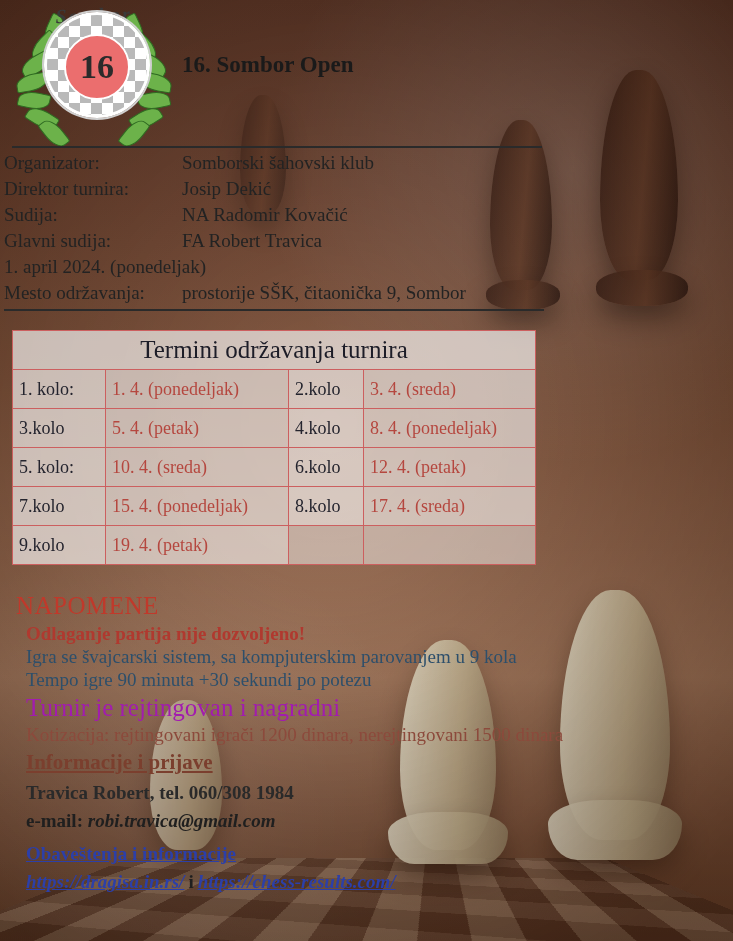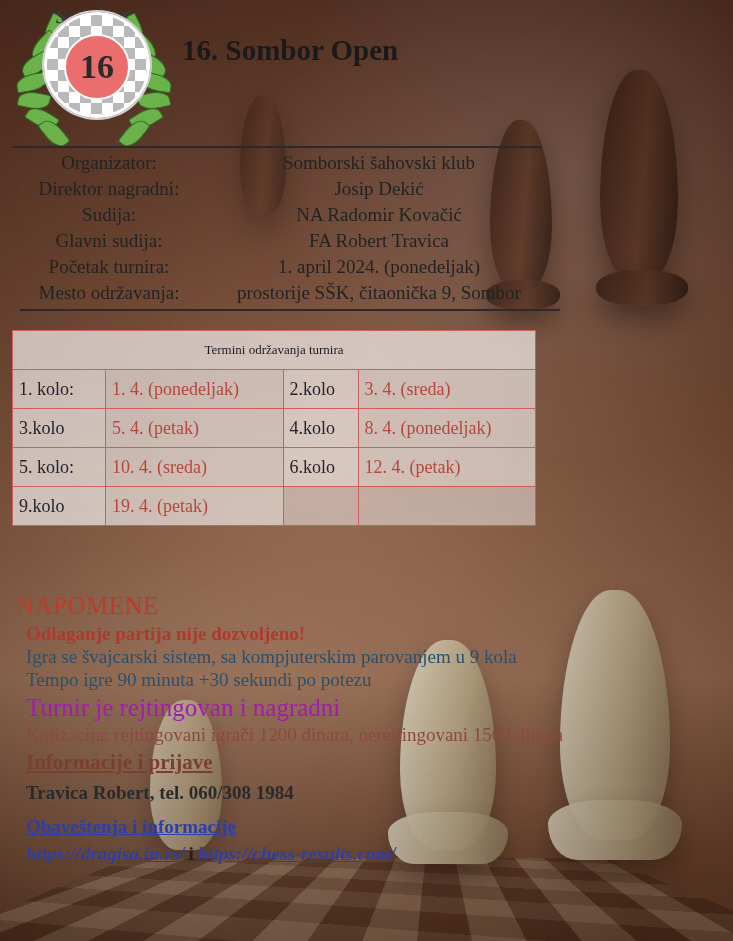--- a/index.html
+++ b/index.html
@@ -165,44 +165,43 @@
     font-style: italic;
     font-weight: bold;
     font-size: 20px;
     color: #3a3a3a;
     letter-spacing: 2px;
     transform: rotate(-2deg);
   }
   .title {
     position: absolute;
     left: 182px;
-    top: 34px;
+    top: 52px;
     font-family: "Liberation Serif", serif;
     font-weight: bold;
-    font-size: 29px;
+    font-size: 23px;
     color: #1a1a1a;
   }
   .hr {
     position: absolute;
     left: 12px;
     top: 146px;
     width: 530px;
     height: 0;
     border-top: 2px solid #2a2a2a;
   }
 
   
   .info {
     position: absolute;
-    left: 20px;
+    left: 4px;
     top: 152px;
     width: 540px;
     font-size: 19px;
     color: #232323;
-    text-align: center;
   }
   .info-row {
     display: flex;
     height: 26px;
     align-items: baseline;
   }
   .info-label { width: 178px; flex: 0 0 178px; }
   .info-value { flex: 1 1 auto; }
   .info .last-row { border-bottom: 2px solid #2a2a2a; padding-bottom: 1px; }
 
@@ -219,21 +218,21 @@
     border: 1px solid #cc5f5f;
     font-size: 18px;
     padding: 4px 6px;
     height: 30px;
     color: #24242e;
     font-weight: normal;
     text-align: left;
   }
   .sched .cap {
     text-align: center;
-    font-size: 13px;
+    font-size: 25px;
     color: #1d1d28;
     background: rgba(255,255,255,0.40);
   }
   .sched .lab {
     width: 80px;
     background: rgba(255,255,255,0.38);
   }
   .sched .lab2 {
     width: 62px;
     background: rgba(255,255,255,0.38);
@@ -387,33 +386,32 @@
     <div class="title">16. Sombor Open</div>
     <div class="hr"></div>
   </div>
 
   <div class="info">
     <div class="info-row">
       <div class="info-label">Organizator:</div>
       <div class="info-value">Somborski šahovski klub</div>
     </div>
     <div class="info-row">
-      <div class="info-label">Direktor nagradni:</div>
+      <div class="info-label">Direktor turnira:</div>
       <div class="info-value">Josip Dekić</div>
     </div>
     <div class="info-row">
       <div class="info-label">Sudija:</div>
       <div class="info-value">NA Radomir Kovačić</div>
     </div>
     <div class="info-row">
       <div class="info-label">Glavni sudija:</div>
       <div class="info-value">FA Robert Travica</div>
     </div>
     <div class="info-row">
-      <div class="info-label">Početak turnira:</div>
       <div class="info-value">1. april 2024. (ponedeljak)</div>
     </div>
     <div class="info-row last-row">
       <div class="info-label">Mesto održavanja:</div>
       <div class="info-value">prostorije SŠK, čitaonička 9, Sombor</div>
     </div>
   </div>
 
   <table class="sched">
     <tbody>
@@ -430,38 +428,48 @@
       <td class="lab">3.kolo</td>
       <td class="dateval">5. 4. (petak)</td>
       <td class="lab2">4.kolo</td>
       <td class="dateval">8. 4. (ponedeljak)</td>
     </tr>
     <tr>
       <td class="lab">5. kolo:</td>
       <td class="dateval">10. 4. (sreda)</td>
       <td class="lab2">6.kolo</td>
       <td class="dateval">12. 4. (petak)</td>
+    </tr>
+    <tr>
+      <td class="lab">7.kolo</td>
+      <td class="dateval">15. 4. (ponedeljak)</td>
+      <td class="lab2">8.kolo</td>
+      <td class="dateval">17. 4. (sreda)</td>
     </tr>
     <tr>
       <td class="lab">9.kolo</td>
       <td class="dateval">19. 4. (petak)</td>
       <td class="lab2 empty"></td>
       <td class="empty"></td>
     </tr>
   </tbody>
     </table>
 
   <div class="notes">
     <div class="notes-title">NAPOMENE</div>
     <div class="n-line n-bold">Odlaganje partija nije dozvoljeno!</div>
     <div class="n-line">Igra se švajcarski sistem, sa kompjuterskim parovanjem u 9 kola</div>
     <div class="n-line">Tempo igre 90 minuta +30 sekundi po potezu</div>
     <div class="n-big">Turnir je rejtingovan i nagradni</div>
     <div class="n-kot">Kotizacija: rejtingovani igrači 1200 dinara, nerejtingovani 1500 dinara</div>
     <div class="n-link-head">Informacije i prijave</div>
     <div class="n-strong">Travica Robert, tel. 060/308 1984</div>
+    <div class="n-email">
+      <span>e-mail:</span>
+      <i>robi.travica@gmail.com</i>
+    </div>
     <div class="n-obav">Obaveštenja i informacije</div>
     <div class="n-urls">
       <a href="#">https://dragisa.in.rs/</a><span class="sep"></span><span class="plain">i</span><span class="sep"></span><a href="#">https://chess-results.com/</a>
     </div>
   </div>
 
 </div>
 
 </body></html>

